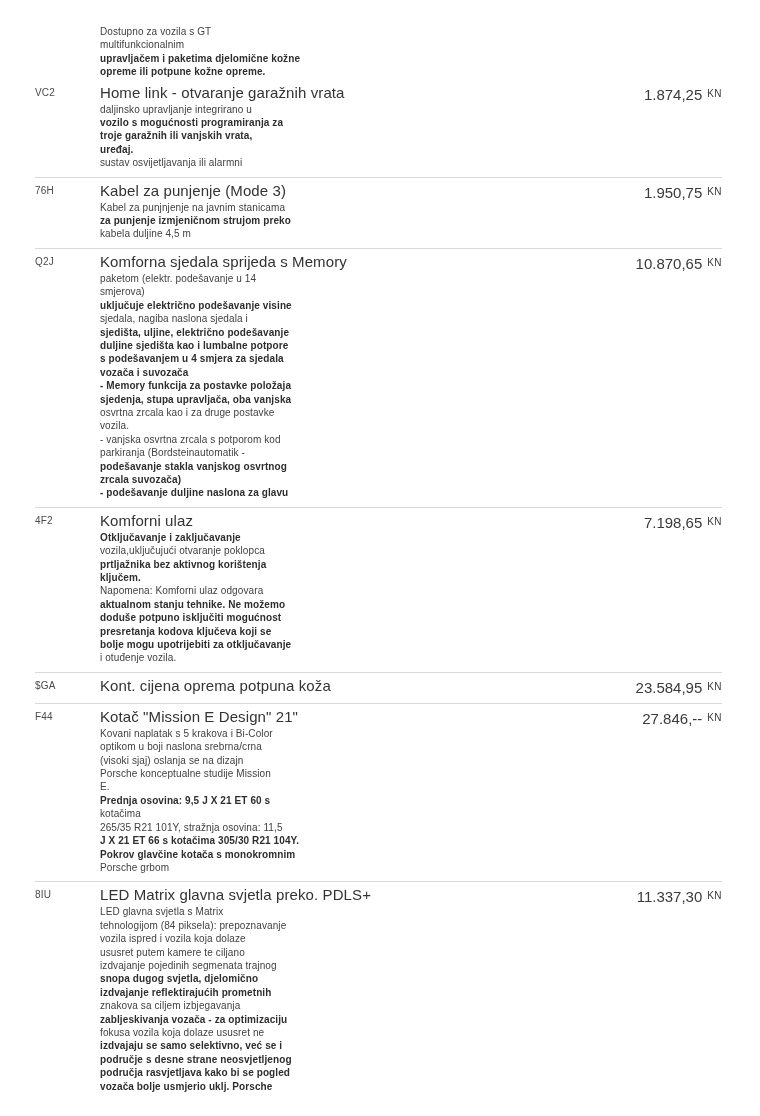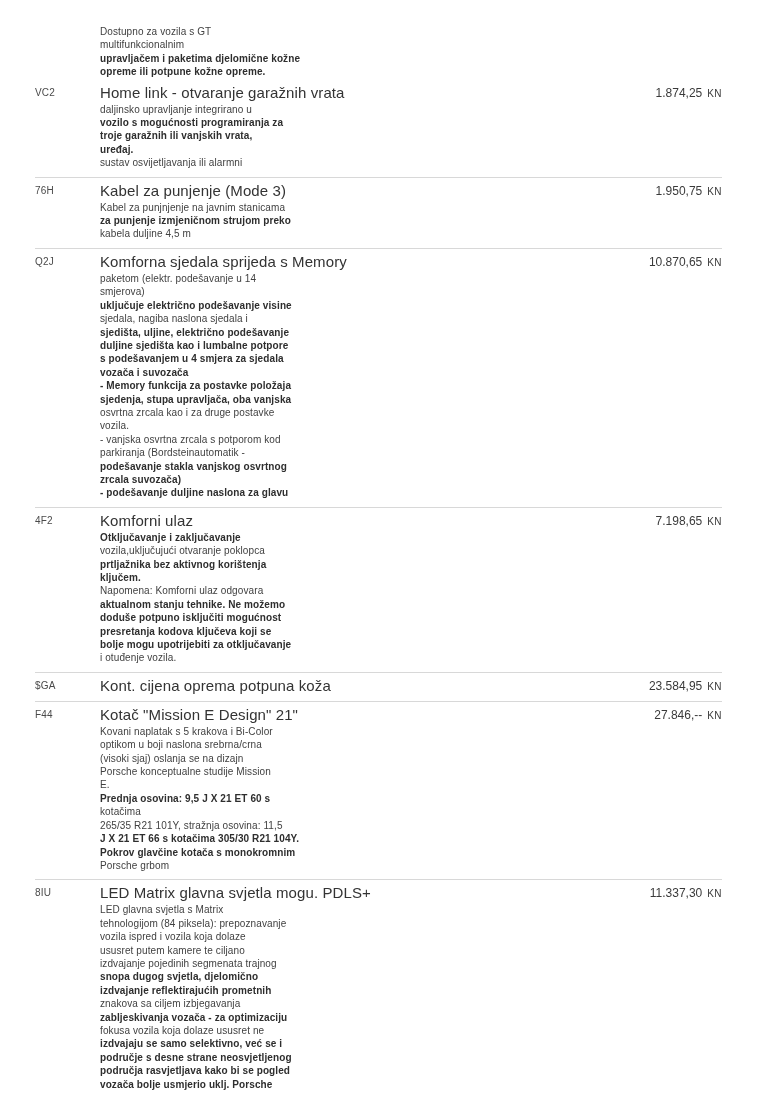--- a/index.html
+++ b/index.html
@@ -31,21 +31,21 @@
     font-size:10px; line-height:13.4px; color:#414141;
     letter-spacing:0.1px;
   }
   .dline.b { font-weight:bold; color:#2e2e2e; }
   .price {
     flex:0 0 150px; width:150px;
     display:flex; justify-content:flex-end; align-items:flex-start;
     padding-top:1px; white-space:nowrap;
   }
   .price .num {
-    font-size:12px; color:#3a3a3a; text-align:right; min-width:74px;
+    font-size:15px; color:#3a3a3a; text-align:right; min-width:74px;
   }
   .price .kn {
     font-size:10px; color:#3a3a3a; margin-left:5px; padding-top:2px;
     letter-spacing:0.4px;
   }
 </style>
 </head>
 <body>
 
 <div class="page">
@@ -168,21 +168,21 @@
           </div>
         </div>
         <div class="price">
           <span class="num">27.846,--</span>
           <span class="kn">KN</span>
         </div>
       </div>
       <div class="item">
         <div class="code">8IU</div>
         <div class="content">
-          <div class="title">LED Matrix glavna svjetla mogu. PDLS+</div>
+          <div class="title">LED Matrix glavna svjetla preko. PDLS+</div>
           <div class="desc">
             <div class="dline">LED glavna svjetla s Matrix</div>
             <div class="dline">tehnologijom (84 piksela): prepoznavanje</div>
             <div class="dline">vozila ispred i vozila koja dolaze</div>
             <div class="dline">ususret putem kamere te ciljano</div>
             <div class="dline">izdvajanje pojedinih segmenata trajnog</div>
             <div class="dline b">snopa dugog svjetla, djelomično</div>
             <div class="dline b">izdvajanje reflektirajućih prometnih</div>
             <div class="dline">znakova sa ciljem izbjegavanja</div>
             <div class="dline b">zabljeskivanja vozača - za optimizaciju</div>

